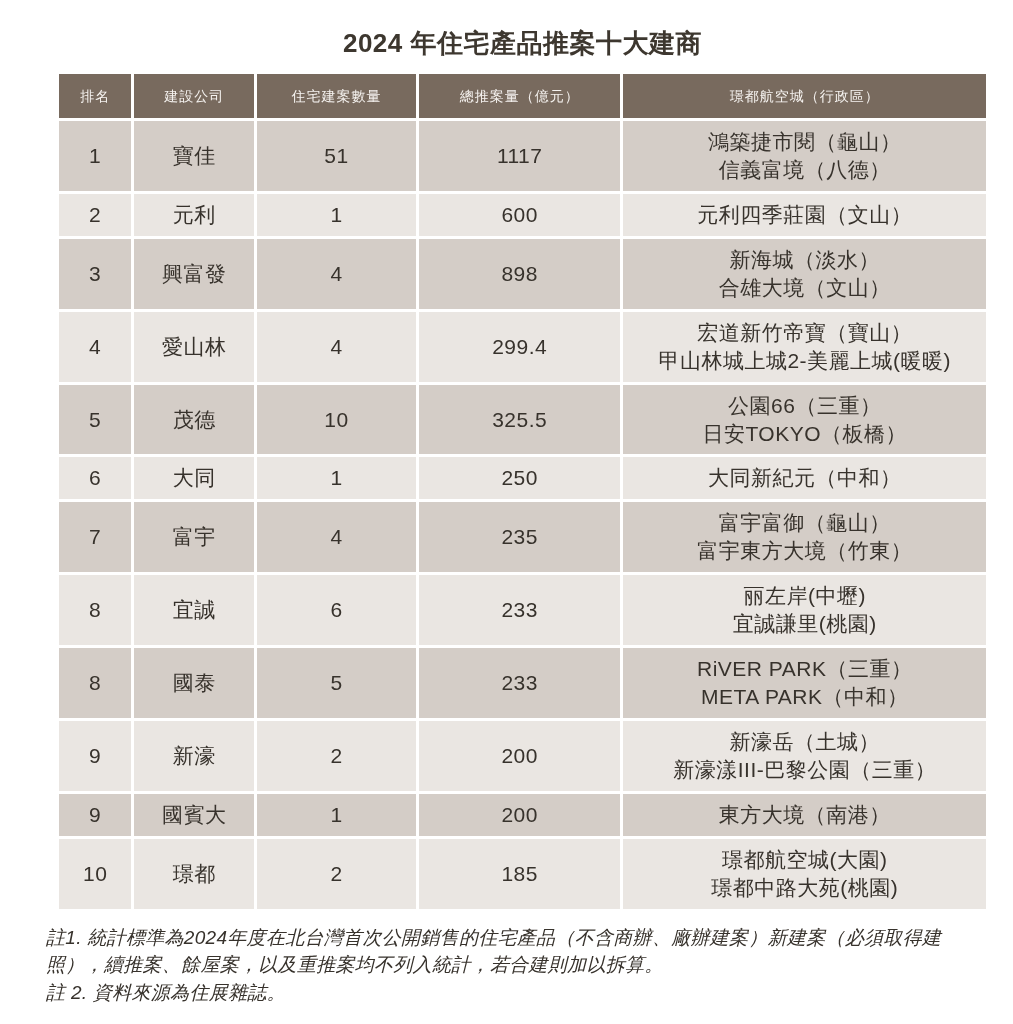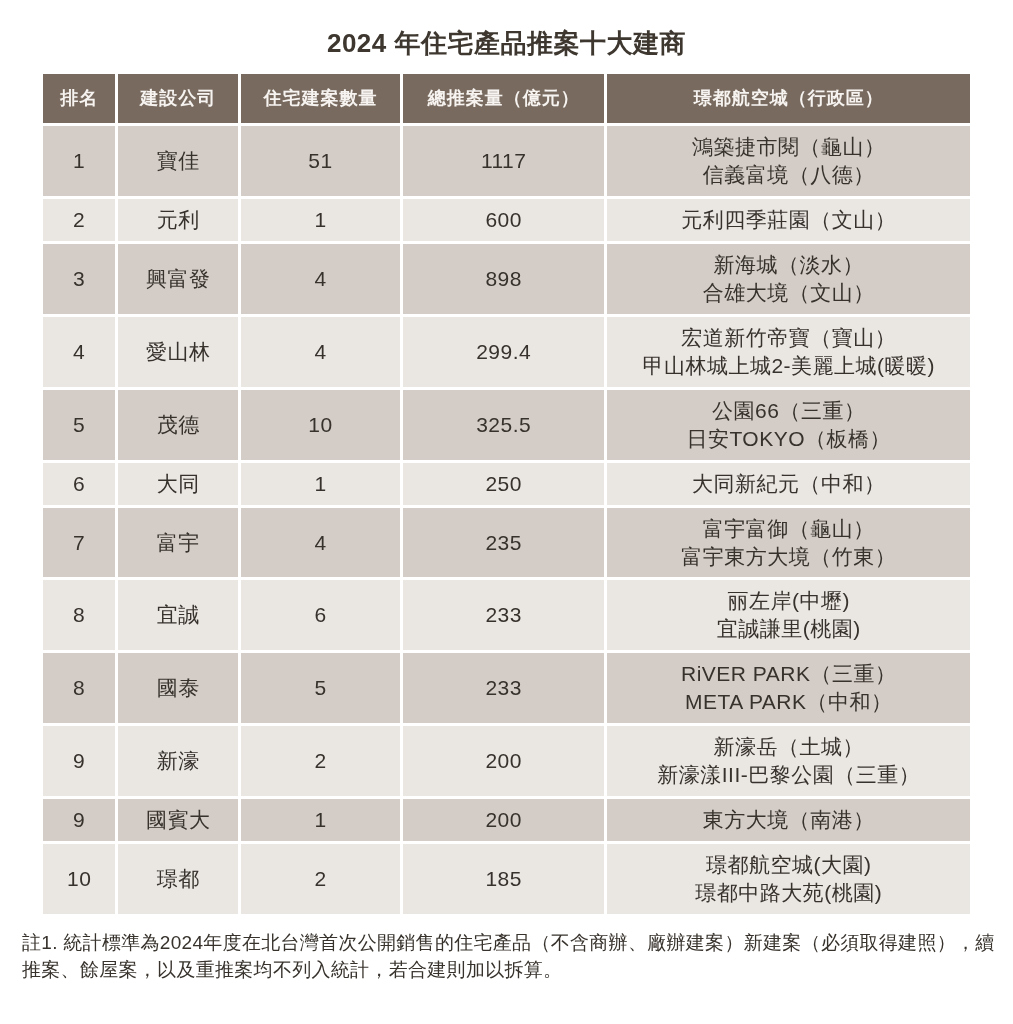--- a/index.html
+++ b/index.html
@@ -19,20 +19,21 @@
     height:1024px;
     background:var(--page-bg);
     font-family:"Liberation Sans","DejaVu Sans",sans-serif;
     color:var(--text);
     overflow:hidden;
   }
   .page{
     width:1013px;
     height:740px;
     position:relative;
+    padding-left:32px;
   }
   .title{
     margin:0;
     padding-top:26px;
     text-align:center;
     font-size:26px;
     font-weight:600;
     letter-spacing:0.5px;
     color:var(--title-text);
   }
@@ -44,44 +45,45 @@
   }
   table.builders th,
   table.builders td{
     border:3px solid #ffffff;
     text-align:center;
     vertical-align:middle;
   }
   table.builders th{
     background:var(--header-bg);
     color:var(--header-text);
-    font-size:18px;
-    font-weight:700;
+    font-size:14px;
+    font-weight:400;
     padding:13px 4px;
     line-height:1.3;
     letter-spacing:1px;
   }
   table.builders td{
     font-size:21px;
     font-weight:500;
     padding:7px 4px;
     line-height:1.33;
     letter-spacing:0.5px;
   }
   tr.dark td{background:var(--row-dark);}
   tr.light td{background:var(--row-light);}
   col.c-rank{width:8.1%;}
   col.c-company{width:13.2%;}
   col.c-count{width:17.4%;}
   col.c-volume{width:22.0%;}
   col.c-projects{width:39.3%;}
   .project-line{display:block;}
   .notes{
-    margin:12px 0 0 8px;
+    margin:12px 0 0 0;
     padding:0 14px;
+    font-style:italic;
   }
   .notes p{
     margin:0;
     font-size:19px;
     line-height:1.45;
     letter-spacing:0.3px;
     color:var(--text);
   }
 </style>
 </head>
@@ -224,15 +226,16 @@
           <td>
             <span class="project-line">璟都航空城(大園)</span>
             <span class="project-line">璟都中路大苑(桃園)</span>
           </td>
         </tr>
       </tbody>
   </table>
 
   <div class="notes">
     <p>註1. 統計標準為2024年度在北台灣首次公開銷售的住宅產品（不含商辦、廠辦建案）新建案（必須取得建照），續推案、餘屋案，以及重推案均不列入統計，若合建則加以拆算。</p>
+    <p>註 2. 資料來源為住展雜誌。</p>
   </div>
 
 </div>
 
 </body></html>

